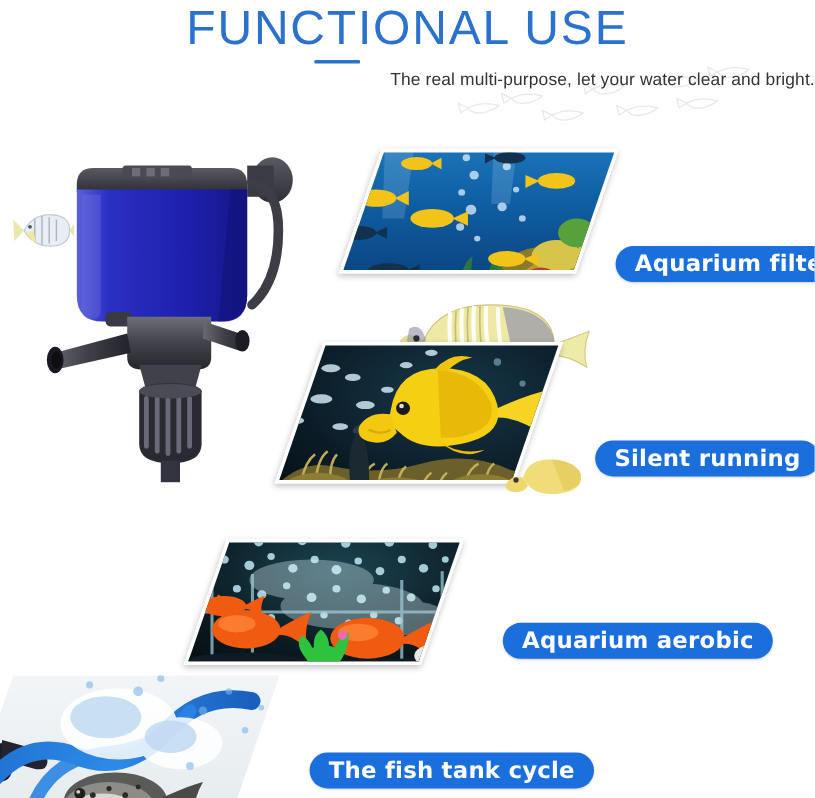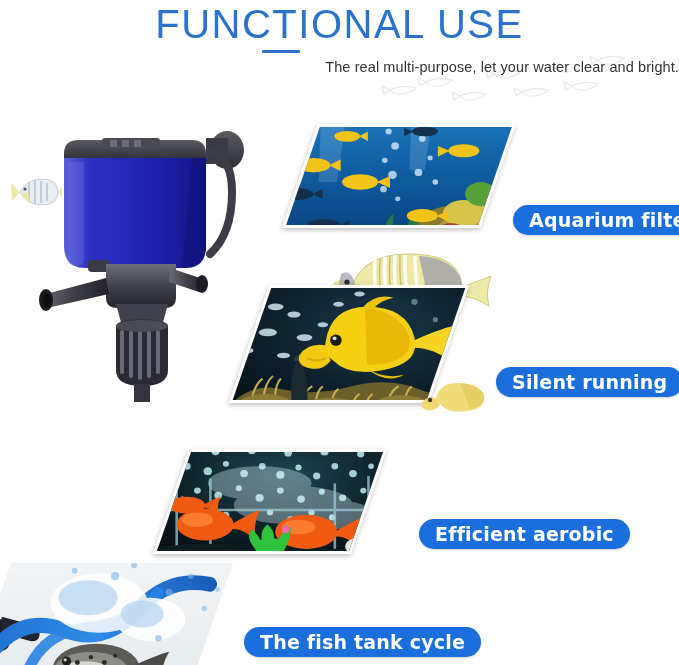--- a/index.html
+++ b/index.html
@@ -34,21 +34,21 @@
     position:absolute;display:flex;align-items:center;justify-content:center;
     background:#1b6fdd;color:#fff;border-radius:999px;
     font-size:19px;font-weight:700;letter-spacing:.2px;white-space:nowrap;
     padding:0 16px;height:30px;
     box-shadow:0 1px 2px rgba(0,0,0,.18);
     font-family:"DejaVu Sans", sans-serif;
   }
   #badge1{left:513px;top:205px;}
   #badge2{left:496px;top:367px;}
   #badge3{left:419px;top:519px;}
-  #badge4{left:244px;top:627px;}
+  #badge4{left:258px;top:627px;}
 
   
   .photo{
     position:absolute;overflow:hidden;
     background:#fff;
     box-shadow:0 2px 5px rgba(0,0,0,.25);
     border:3px solid #fff;
     box-sizing:border-box;
   }
   .photo .inner{position:absolute;inset:0;overflow:hidden;}
@@ -505,21 +505,21 @@
           <path d="M96 96 q-6 -16 2 -22 q8 6 4 22z"></path>
           <path d="M104 96 q4 -18 12 -20 q0 12 -6 20z"></path>
           <path d="M90 96 q-10 -12 -4 -18 q8 6 8 18z"></path>
           <ellipse cx="100" cy="92" rx="12" ry="7"></ellipse>
         </g>
         <circle cx="112" cy="78" r="3" fill="#e86ab8"></circle>
       </svg>
     </div>
   </div>
 
-  <div class="badge" id="badge3">Efficient aerobic</div>
+  <div class="badge" id="badge3">Aquarium aerobic</div>
 
   <div class="photo sk" id="photo4">
     <div class="inner">
       <svg viewBox="0 0 222 110" preserveAspectRatio="none" width="100%" height="100%">
         <defs>
           <linearGradient id="pal" x1="0" y1="0" x2="0" y2="1">
             <stop offset="0%" stop-color="#f4f7f9"></stop>
             <stop offset="100%" stop-color="#e4eaee"></stop>
           </linearGradient>
           <linearGradient id="bluestream" x1="0" y1="0" x2="1" y2="0">

